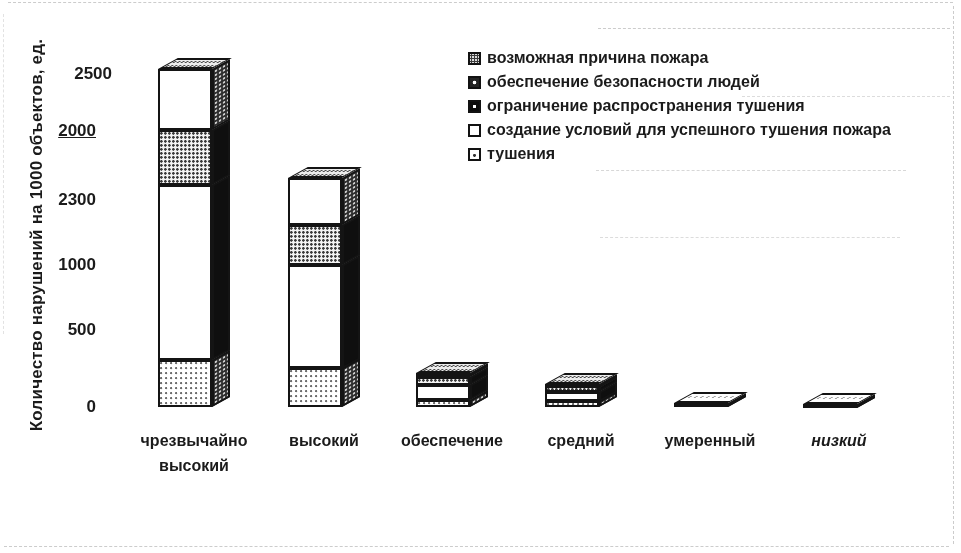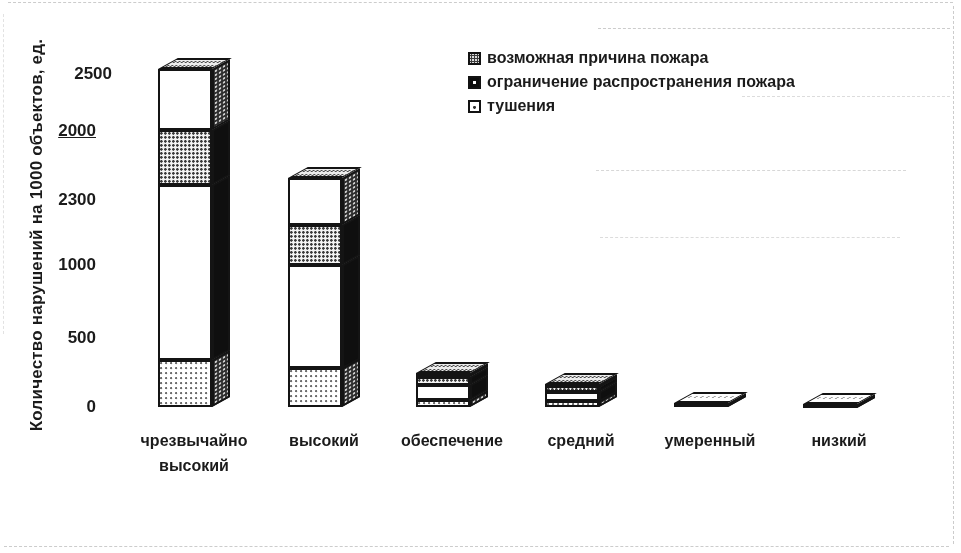--- a/index.html
+++ b/index.html
@@ -56,21 +56,21 @@
   <div class="artifact" style="left:742px;top:96px;width:208px;opacity:.3;"></div>
   <div class="artifact" style="left:596px;top:170px;width:310px;opacity:.35;"></div>
   <div class="artifact" style="left:600px;top:237px;width:300px;opacity:.3;"></div>
   <div class="artifact" style="left:4px;top:546px;width:945px;"></div>
   <div class="artifact v" style="left:953px;top:6px;height:538px;"></div>
   <div class="artifact v" style="left:3px;top:14px;height:320px;opacity:.25;"></div>
 
   <div class="y-title">Количество нарушений на 1000 объектов, ед.</div>
   <div id="yticks">
       <div class="ytick" style="left: 34px; top: 397px;">0</div>
-      <div class="ytick" style="left: 34px; top: 328px;">500</div>
+      <div class="ytick" style="left: 34px; top: 320px;">500</div>
       <div class="ytick" style="left: 34px; top: 255px;">1000</div>
       <div class="ytick" style="left: 34px; top: 190px;">2300</div>
       <div class="ytick" style="left: 34px; top: 121px; text-decoration: underline;">2000</div>
       <div class="ytick" style="left: 50px; top: 52px; margin-top: 12px;">2500</div>
     </div>
 
   <div id="plot">
       <div class="bar" style="left: 158px; top: 0px;">
         <div class="face front pat-speck-light" style="top: 360.08px; height: 46.92px;"></div>
         <div class="face side side-speck" style="top: 360.08px; height: 46.92px;"></div>
@@ -126,31 +126,39 @@
         <div class="face topface top-flat" style="top: 393.24px;"></div>
       </div>
     </div>
 
   <div id="xlabels">
       <div class="xlabel" style="left: 119px;">чрезвычайно высокий</div>
       <div class="xlabel" style="left: 249px;">высокий</div>
       <div class="xlabel" style="left: 377px;">обеспечение</div>
       <div class="xlabel" style="left: 506px; text-align: center;">средний</div>
       <div class="xlabel" style="left: 635px;">умеренный</div>
-      <div class="xlabel" style="left: 764px;">низкий</div>
+      <div class="xlabel" style="left: 764px; font-style: italic;">низкий</div>
     </div>
 
   <div class="legend" id="legend">
       <div class="legend-row">
         <span class="legend-swatch li0"></span>
         <span class="legend-label">возможная причина пожара</span>
       </div>
       <div class="legend-row">
+        <span class="legend-swatch li1"></span>
+        <span class="legend-label">обеспечение безопасности людей</span>
+      </div>
+      <div class="legend-row">
         <span class="legend-swatch li2"></span>
-        <span class="legend-label">ограничение распространения пожара</span>
+        <span class="legend-label">ограничение распространения тушения</span>
+      </div>
+      <div class="legend-row">
+        <span class="legend-swatch li3"></span>
+        <span class="legend-label">создание условий для успешного тушения пожара</span>
       </div>
       <div class="legend-row">
         <span class="legend-swatch li4"></span>
         <span class="legend-label">тушения</span>
       </div>
     </div>
 
 </div>
 
 </body></html>

